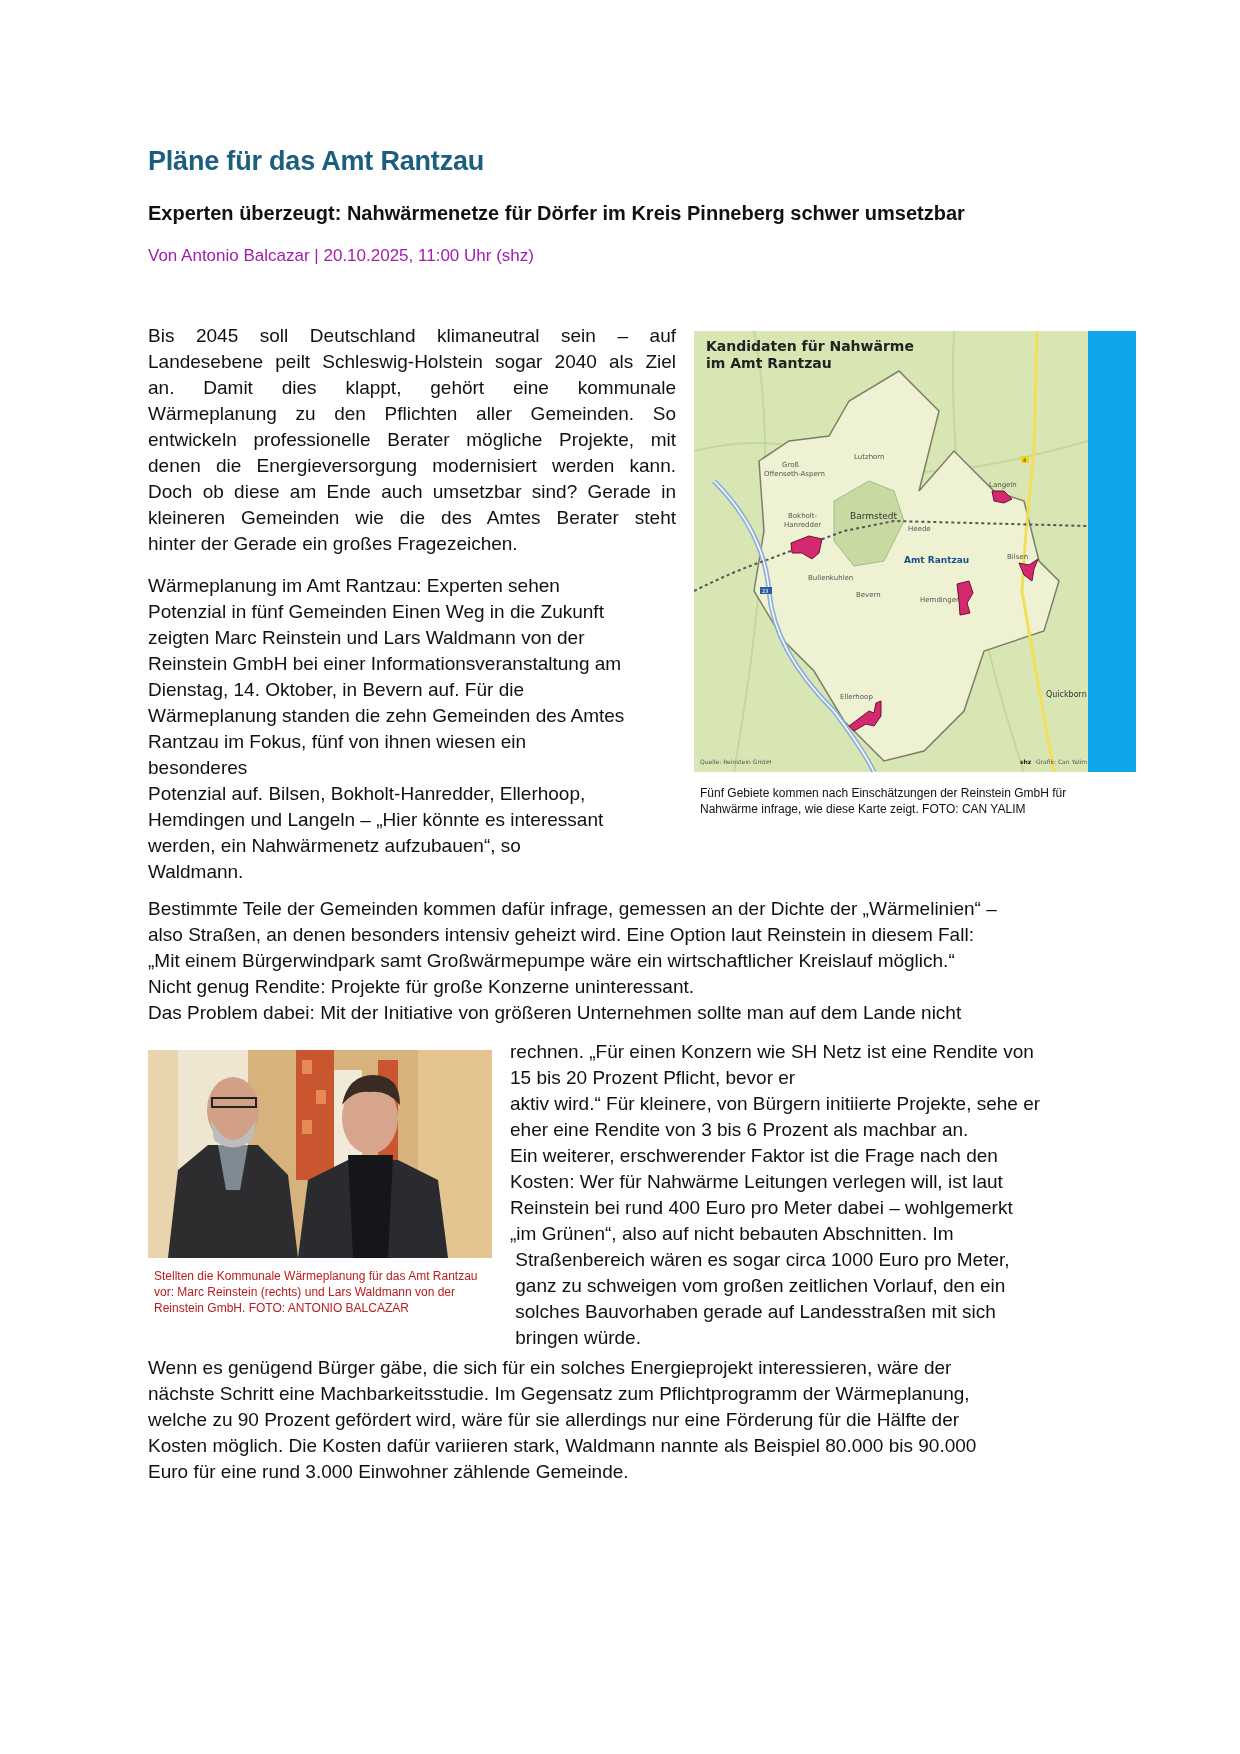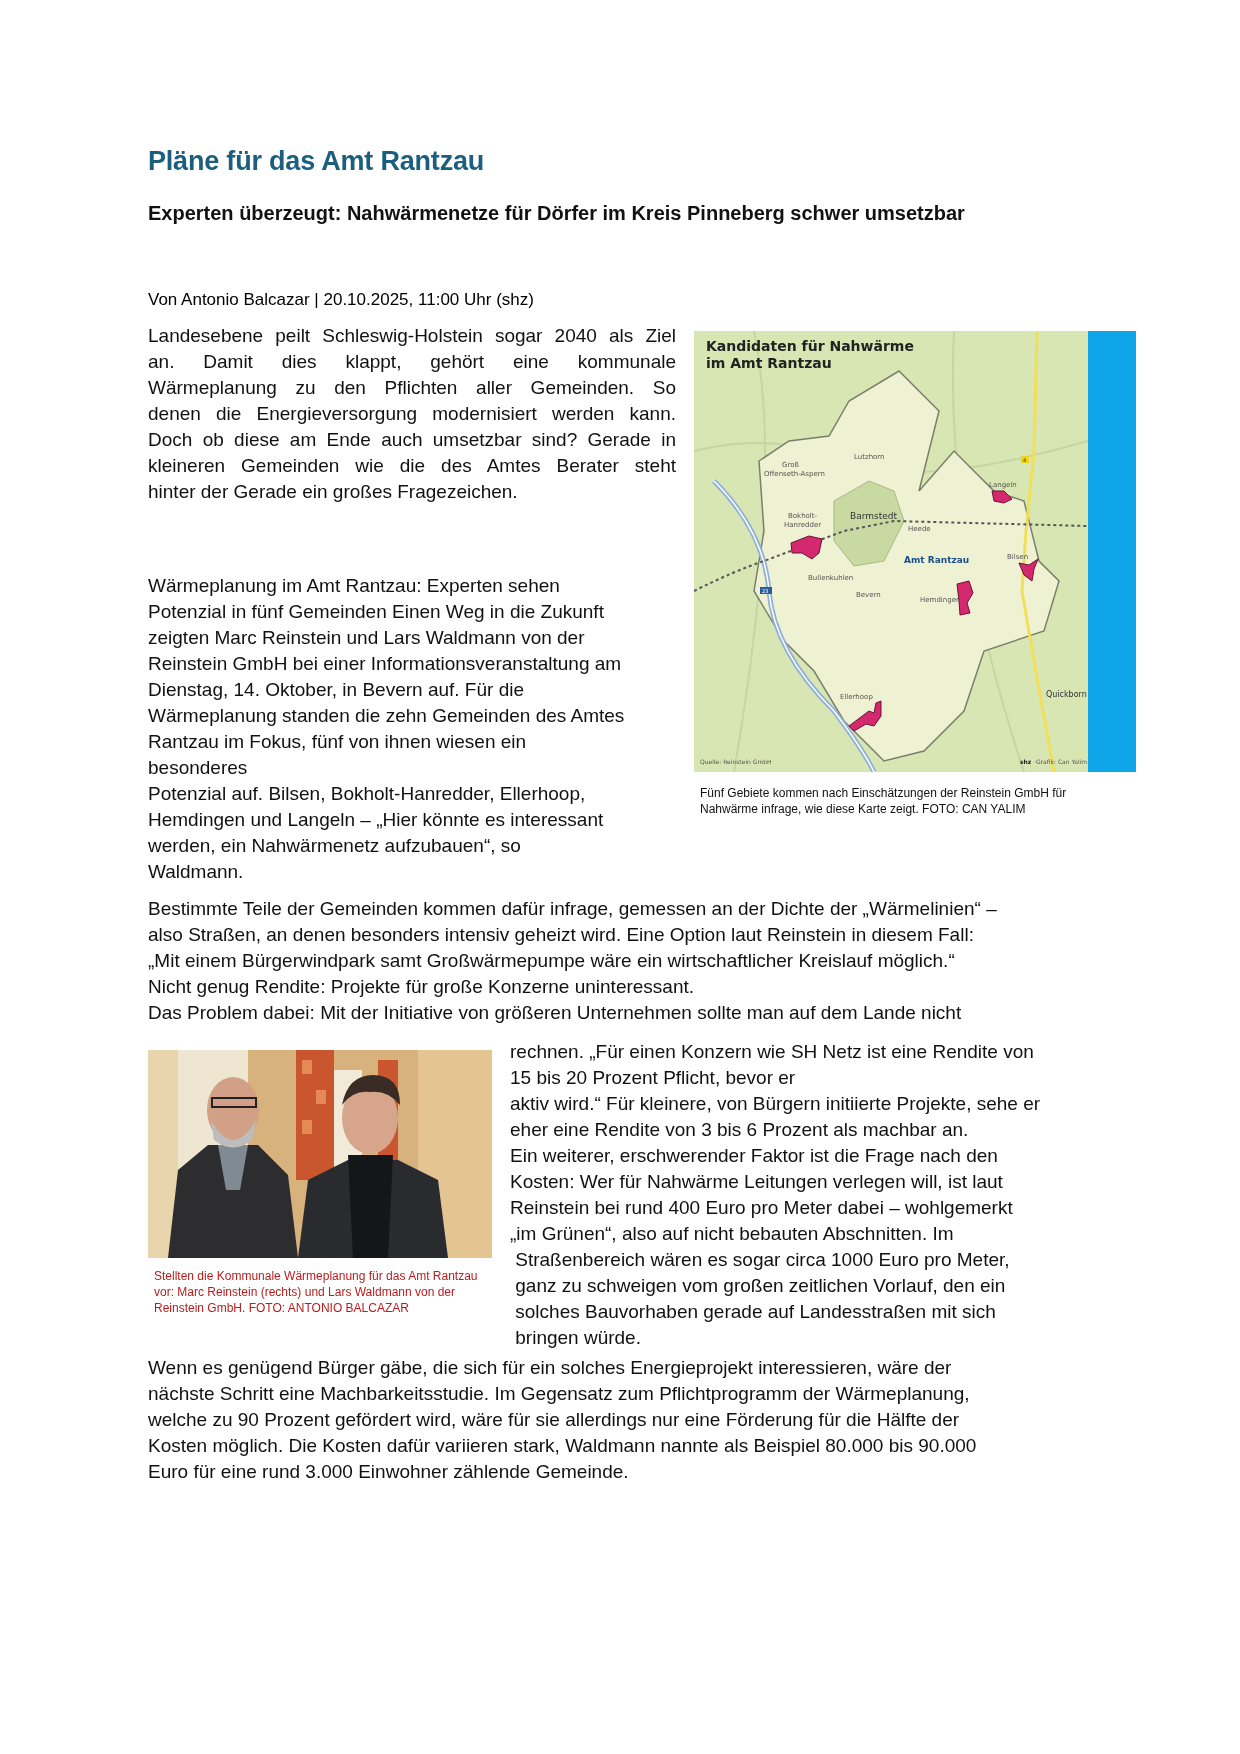--- a/index.html
+++ b/index.html
@@ -1,21 +1,21 @@
 <!DOCTYPE html>
 <html><head>
   <meta charset="utf-8">
   <style>
     html, body { margin: 0; padding: 0; background: #ffffff; }
     body { width: 1240px; height: 1754px; position: relative; overflow: hidden;
            font-family: "Liberation Sans", sans-serif; color: #111; }
     .abs { position: absolute; }
     .title { left: 148px; top: 146px; font-size: 27px; font-weight: bold; color: #1b5e7e; margin: 0; letter-spacing: -0.2px; }
     .subtitle { left: 148px; top: 202px; font-size: 20px; font-weight: bold; color: #111; margin: 0; }
-    .byline { left: 148px; top: 246px; font-size: 17px; color: #000000; margin-top: 44px; }
+    .byline { left: 148px; top: 246px; font-size: 17px; color: #a21caf; }
     .p { font-size: 19px; line-height: 26px; margin: 0; }
     .line { display: block; white-space: nowrap; }
     .jl { display: block; text-align: justify; text-align-last: justify; }
 
     
     .map { left: 694px; top: 331px; width: 442px; height: 441px; background: #0ea5e9; overflow: hidden; }
     .map svg { display: block; }
     .map-caption { left: 700px; top: 785px; font-size: 12px; line-height: 16px; width: 390px; color: #111; }
 
     
@@ -23,23 +23,25 @@
     .photo-caption { left: 154px; top: 1268px; font-size: 12px; line-height: 16px; width: 340px; color: #b91c1c; }
   </style>
 </head>
 <body>
 
 <h1 class="abs title">Pläne für das Amt Rantzau</h1>
 <h2 class="abs subtitle">Experten überzeugt: Nahwärmenetze für Dörfer im Kreis Pinneberg schwer umsetzbar</h2>
 <div class="abs byline">Von Antonio Balcazar | 20.10.2025, 11:00 Uhr (shz)</div>
 
 <div class="abs p" style="left:148px; top:323px; width:528px;">
+  <span class="jl">Bis 2045 soll Deutschland klimaneutral sein – auf</span>
   <span class="jl">Landesebene peilt Schleswig-Holstein sogar 2040 als Ziel</span>
   <span class="jl">an. Damit dies klappt, gehört eine kommunale</span>
   <span class="jl">Wärmeplanung zu den Pflichten aller Gemeinden. So</span>
+  <span class="jl">entwickeln professionelle Berater mögliche Projekte, mit</span>
   <span class="jl">denen die Energieversorgung modernisiert werden kann.</span>
   <span class="jl">Doch ob diese am Ende auch umsetzbar sind? Gerade in</span>
   <span class="jl">kleineren Gemeinden wie die des Amtes Berater steht</span>
   <span class="line">hinter der Gerade ein großes Fragezeichen.</span>
 </div>
 
 <div class="abs p" style="left:148px; top:573px; width:540px;">
   <span class="line">Wärmeplanung im Amt Rantzau: Experten sehen</span>
   <span class="line">Potenzial in fünf Gemeinden Einen Weg in die Zukunft</span>
   <span class="line">zeigten Marc Reinstein und Lars Waldmann von der</span>

